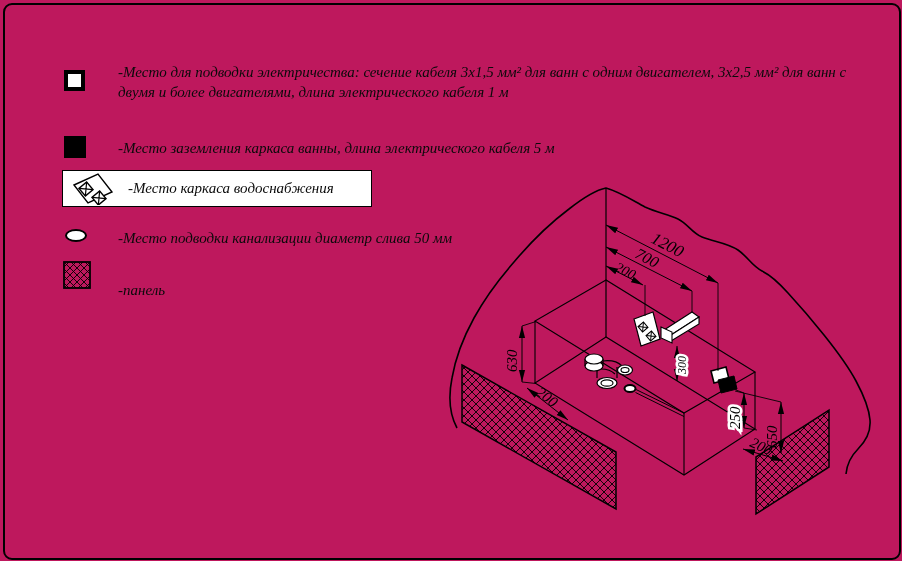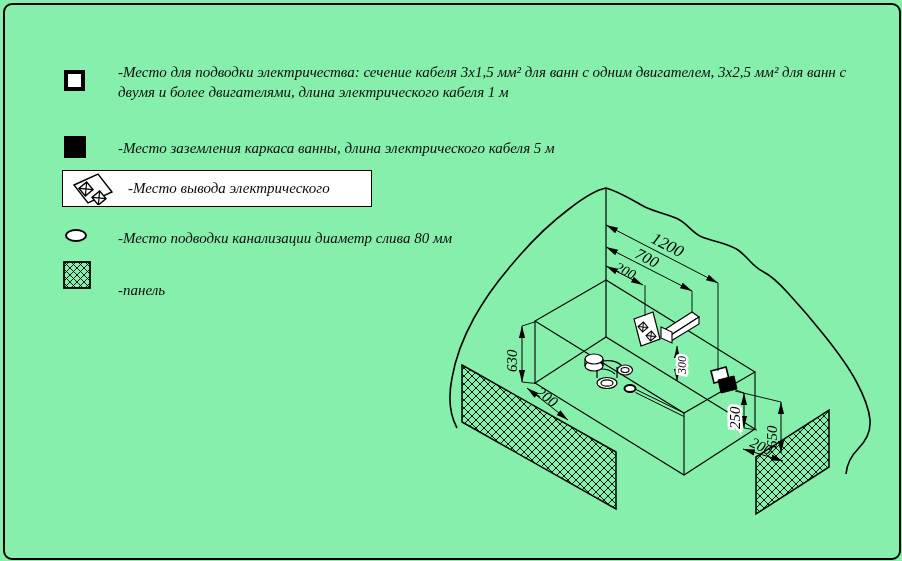--- a/index.html
+++ b/index.html
@@ -1,17 +1,17 @@
 <!DOCTYPE html>
 <html><head>
 <meta charset="utf-8">
 <style>
   html,body{margin:0;padding:0;background:#fff;}
   .page{
-    position:relative;width:902px;height:561px;background:#86efac;
+    position:relative;width:902px;height:561px;background:#be185d;
     font-family:"Liberation Serif", serif;color:#000;overflow:hidden;
     box-sizing:border-box;
   }
   .frame{
     position:absolute;left:3px;top:3px;width:894px;height:553px;
     border:2px solid #000;border-radius:9px;pointer-events:none;
   }
   .legend-row{position:absolute;}
   .legend-text{
     position:absolute;left:118px;font-style:italic;font-size:15px;
@@ -58,26 +58,26 @@
         <line x1="25" y1="28" x2="30" y2="25.5" stroke="#000" stroke-width="1.2"></line>
         <g transform="translate(17,17) rotate(-40)">
           <rect x="-5" y="-5" width="10" height="10" fill="#fff" stroke="#000" stroke-width="1.4"></rect>
           <path d="M-5,-5 L5,5 M5,-5 L-5,5" stroke="#000" stroke-width="1.2"></path>
         </g>
         <g transform="translate(30,26) rotate(-40)">
           <rect x="-5" y="-5" width="10" height="10" fill="#fff" stroke="#000" stroke-width="1.4"></rect>
           <path d="M-5,-5 L5,5 M5,-5 L-5,5" stroke="#000" stroke-width="1.2"></path>
         </g>
       </svg>
-      <div class="legend-text">-Место вывода электрического</div>
+      <div class="legend-text">-Место каркаса водоснабжения</div>
     </div>
 
     <div class="legend-row">
       <span class="ic-ellipse" style="top:229px"></span>
-      <div class="legend-text" style="top:228px;width:600px">-Место подводки канализации диаметр слива 80 мм</div>
+      <div class="legend-text" style="top:228px;width:600px">-Место подводки канализации диаметр слива 50 мм</div>
     </div>
 
     <div class="legend-row">
       <svg width="28" height="28" viewBox="0 0 28 28" style="position:absolute;left:63px;top:261px">
         <defs>
           <pattern id="xh2" width="7" height="7" patternUnits="userSpaceOnUse">
             <path d="M0,0 L7,7 M7,0 L0,7" stroke="#000" stroke-width="0.9"></path>
           </pattern>
         </defs>
         <rect x="1" y="1" width="26" height="26" fill="url(#xh2)" stroke="#000" stroke-width="1.8"></rect>

